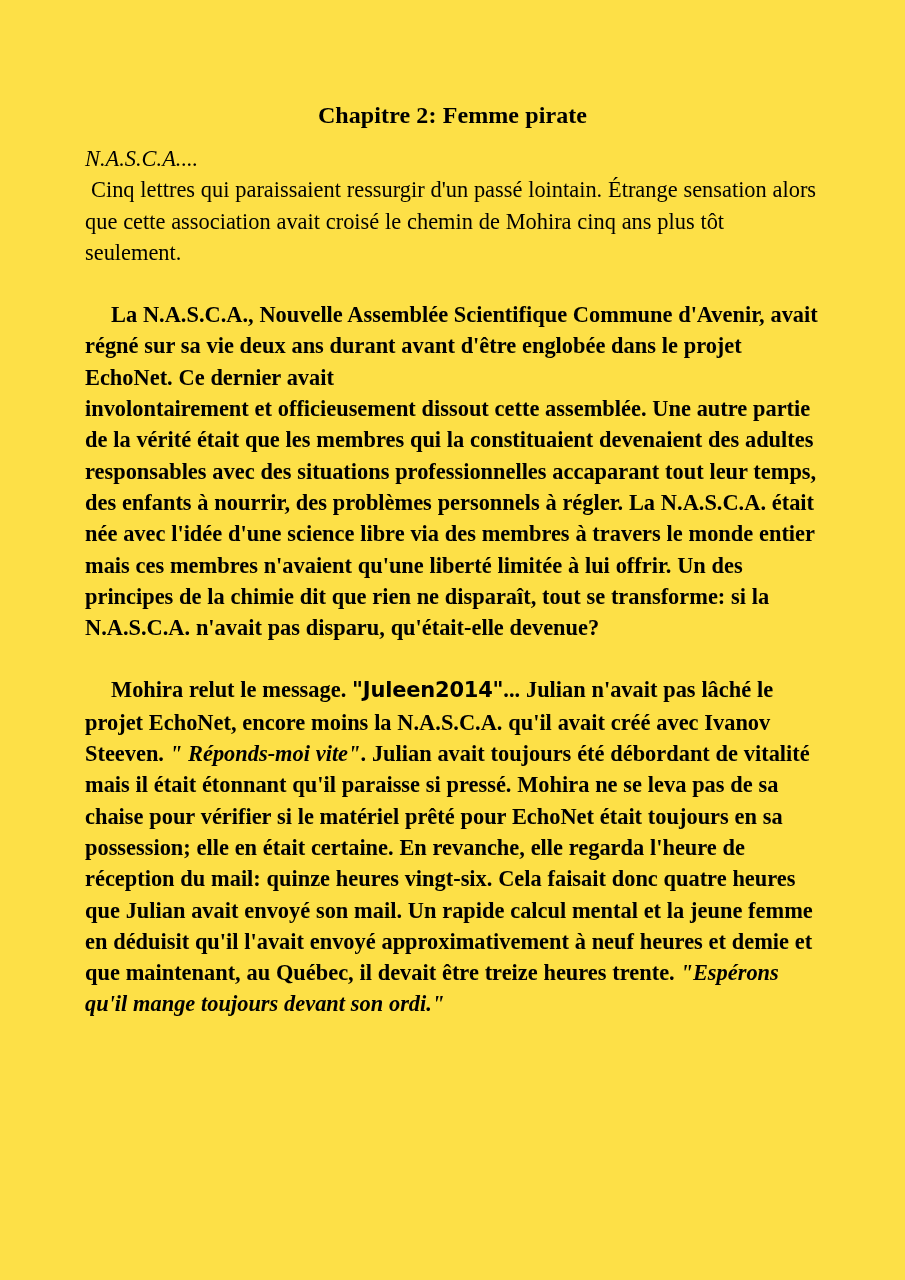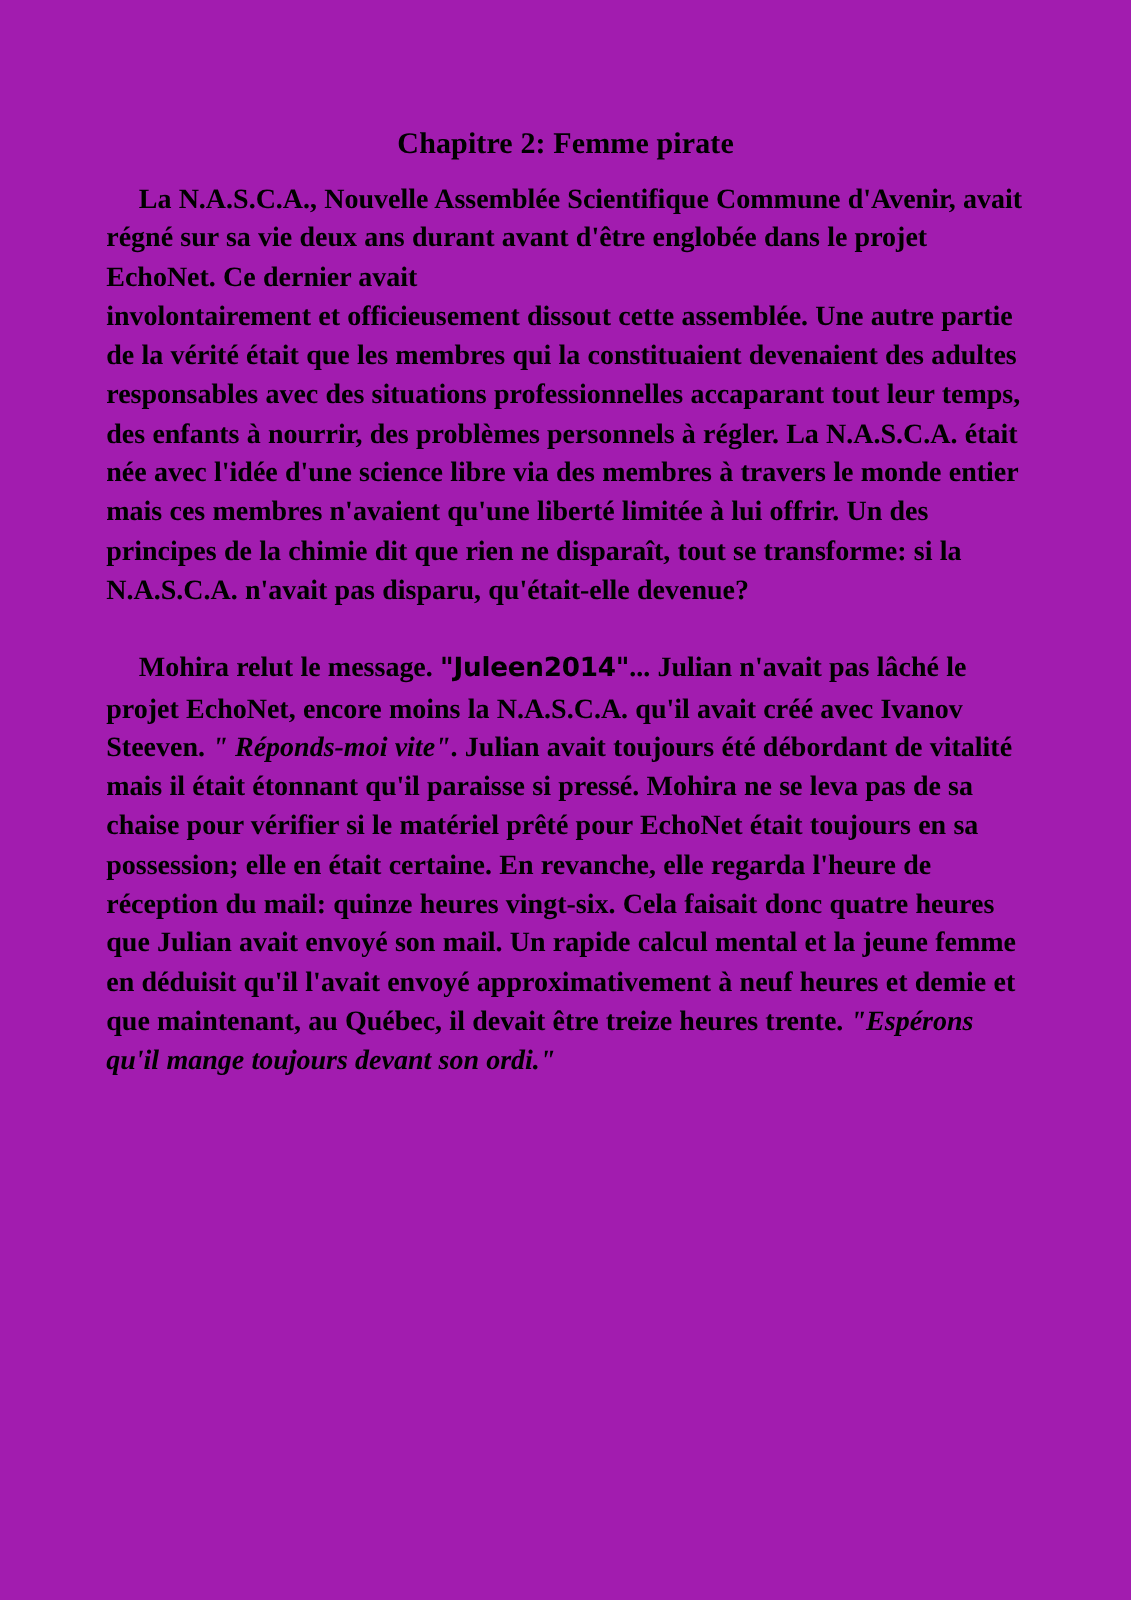--- a/index.html
+++ b/index.html
@@ -14,21 +14,21 @@
     font-family: "Liberation Serif", "DejaVu Serif", serif;
     color: #000000;
     -webkit-font-smoothing: antialiased;
   }
 
   .page {
     position: relative;
     width: 905px;
     height: 1280px;
     box-sizing: border-box;
-    background: #a21caf;
+    background: #fde047;
   }
 
   .chapter-title {
     position: absolute;
     left: 0;
     top: 84px;
     width: 905px;
     text-align: center;
     font-size: 24px;
     font-weight: bold;
@@ -81,20 +81,24 @@
 </style>
 </head>
 <body>
 
 <div class="page">
 
   <h1 class="chapter-title">Chapitre 2: Femme pirate</h1>
 
   <div class="body-col">
 
+    <p class="para">
+      <span class="it indent-small">N.A.S.C.A....</span><br>
+      <span class="lead-space"></span><span>Cinq lettres qui paraissaient ressurgir d'un passé lointain. Étrange sensation alors que cette association avait croisé le chemin de Mohira cinq ans plus tôt seulement.</span>
+    </p>
 
     <p class="para indent">
       <span>La N.A.S.C.A., Nouvelle Assemblée Scientifique Commune d'Avenir, avait régné sur sa vie deux ans durant avant d'être englobée dans le projet EchoNet. Ce dernier avait</span><br>
       <span>involontairement et officieusement dissout cette assemblée. Une autre partie de la vérité était que les membres qui la constituaient devenaient des adultes responsables avec des situations professionnelles accaparant tout leur temps, des enfants à nourrir, des problèmes personnels à régler. La N.A.S.C.A. était née avec l'idée d'une science libre via des membres à travers le monde entier mais ces membres n'avaient qu'une liberté limitée à lui offrir. Un des principes de la chimie dit que rien ne disparaît, tout se transforme: si la N.A.S.C.A. n'avait pas disparu, qu'était-elle devenue?</span>
     </p>
 
     <p class="para indent">
       <span>Mohira relut le message. </span><span class="mono-tag">"Juleen2014"</span><span>... Julian n'avait pas lâché le projet EchoNet, encore moins la N.A.S.C.A. qu'il avait créé avec Ivanov Steeven. </span><span class="it">" Réponds-moi vite"</span><span>. Julian avait toujours été débordant de vitalité mais il était étonnant qu'il paraisse si pressé. Mohira ne se leva pas de sa chaise pour vérifier si le matériel prêté pour EchoNet était toujours en sa possession; elle en était certaine. En revanche, elle regarda l'heure de réception du mail: quinze heures vingt-six. Cela faisait donc quatre heures que Julian avait envoyé son mail. Un rapide calcul mental et la jeune femme en déduisit qu'il l'avait envoyé approximativement à neuf heures et demie et que maintenant, au Québec, il devait être treize heures trente. </span><span class="it">"Espérons qu'il mange toujours devant son ordi."</span>
     </p>
 

